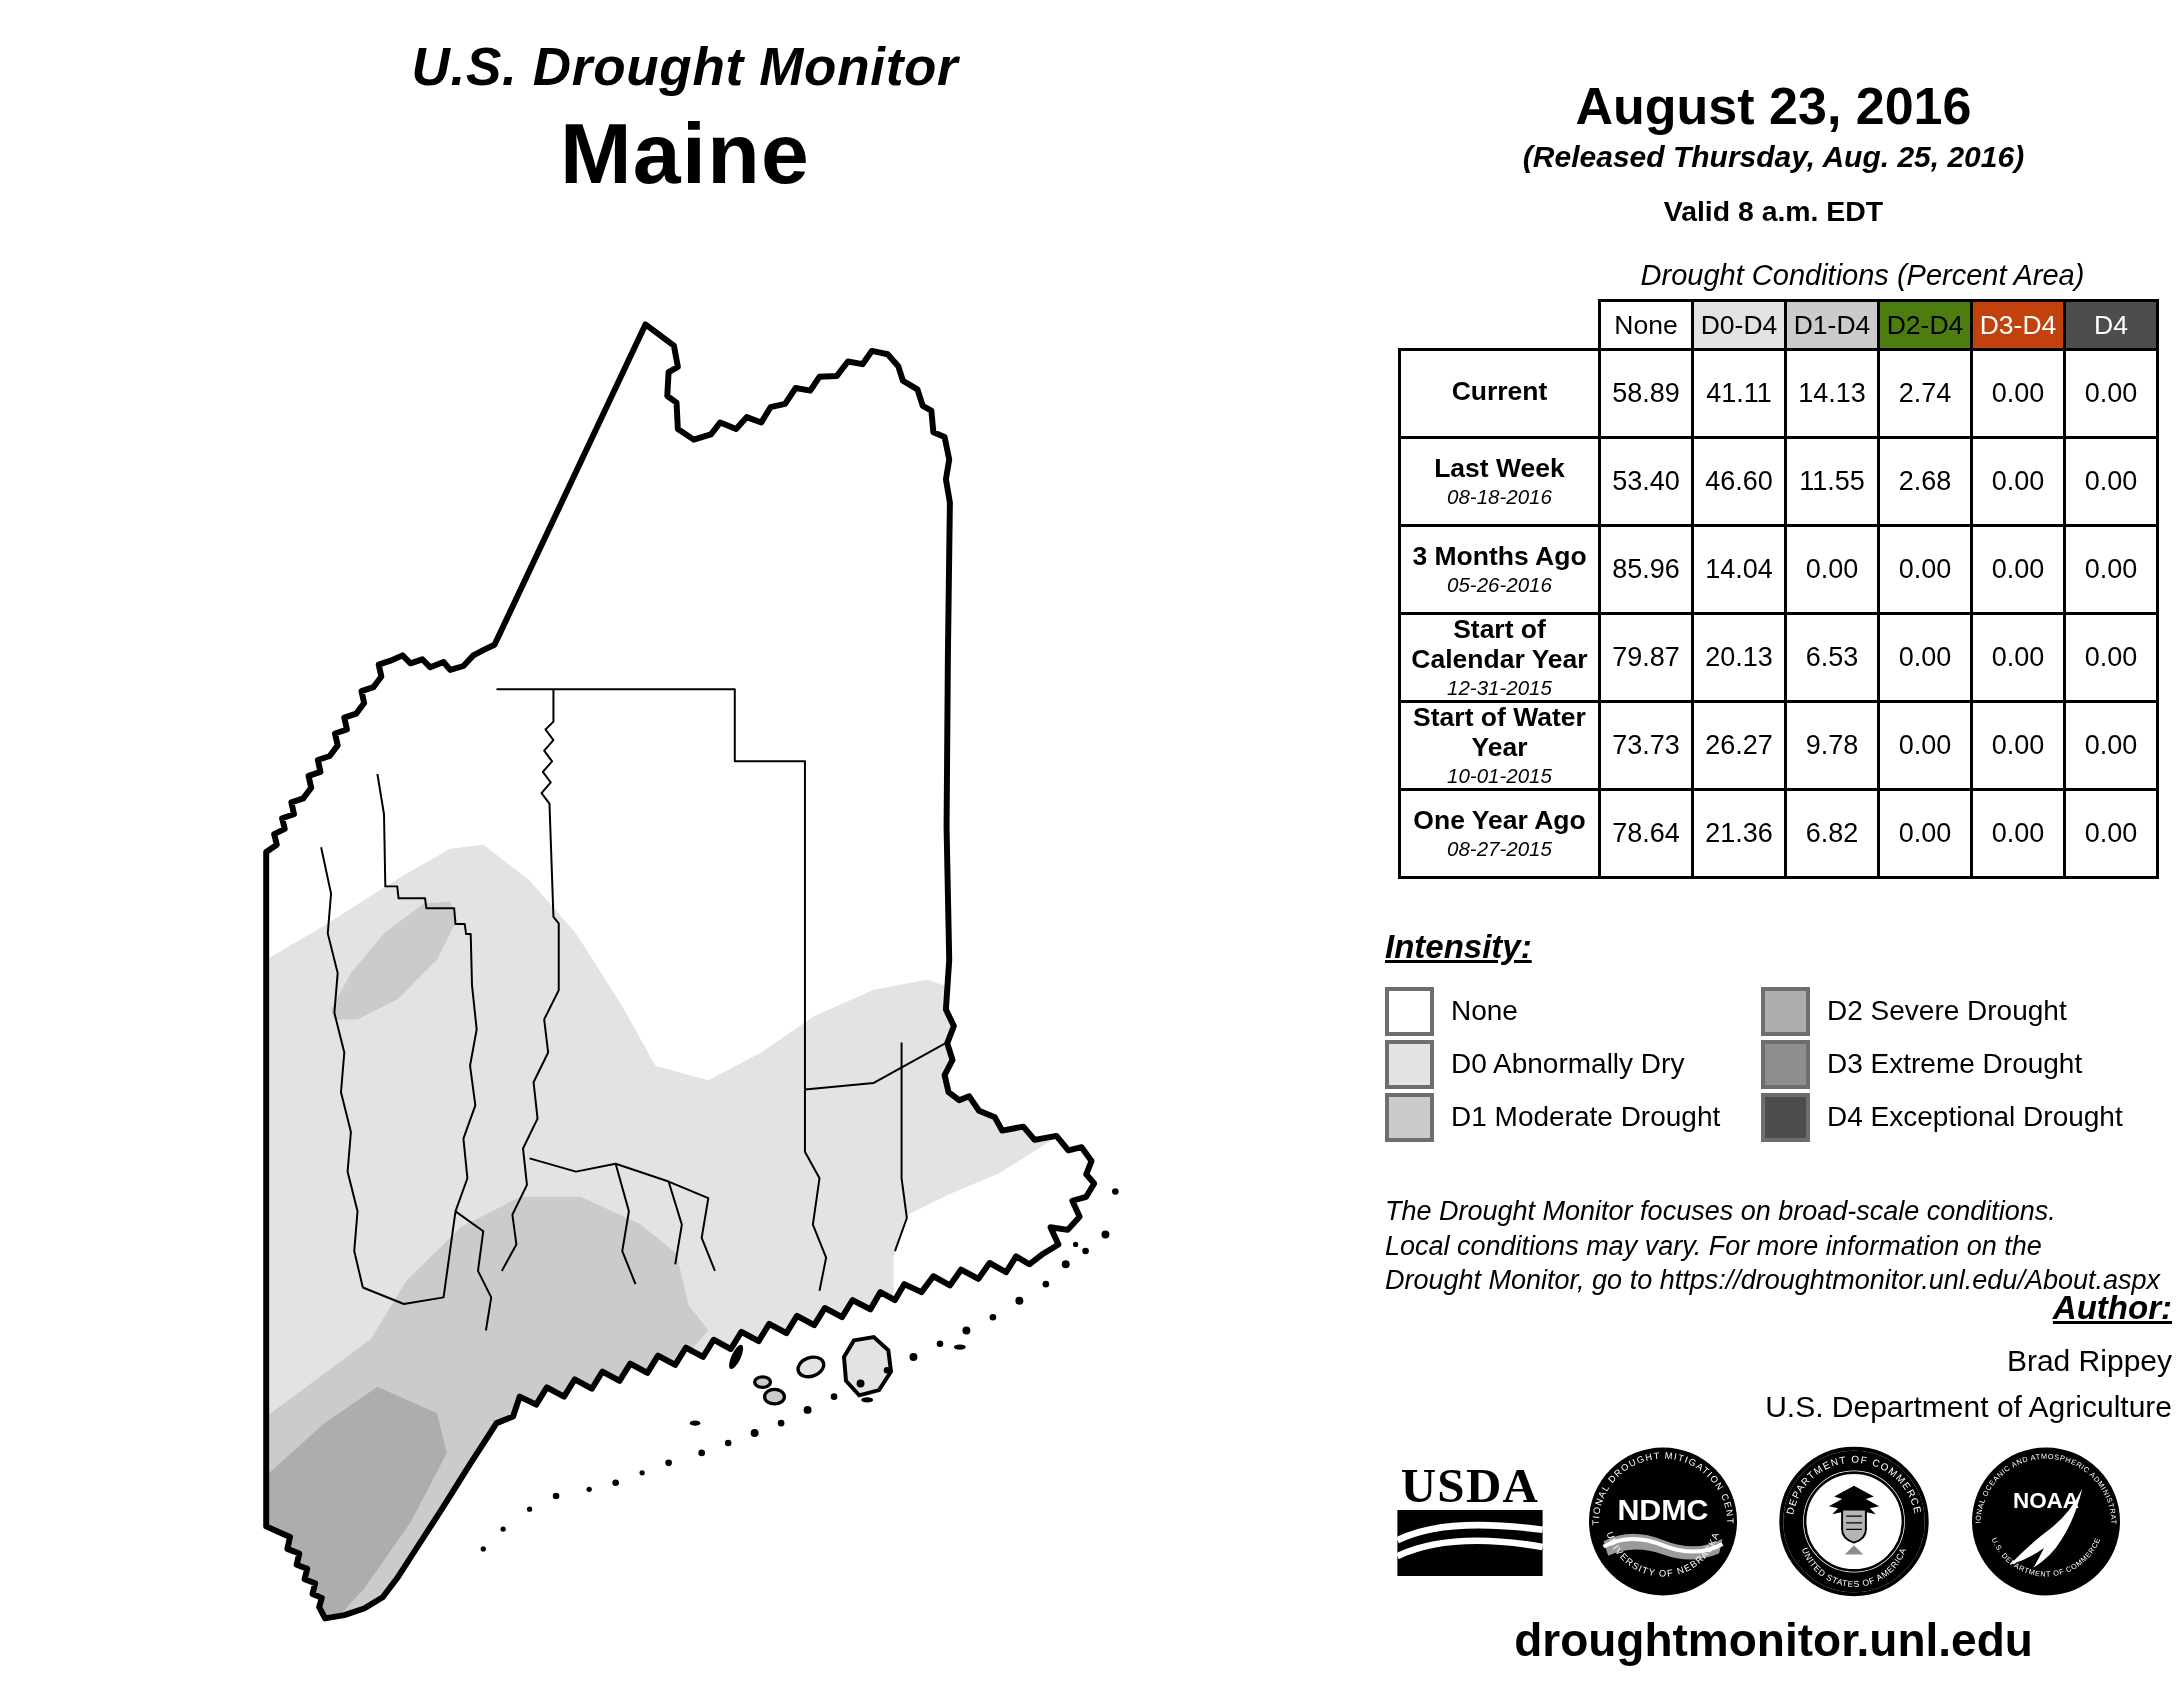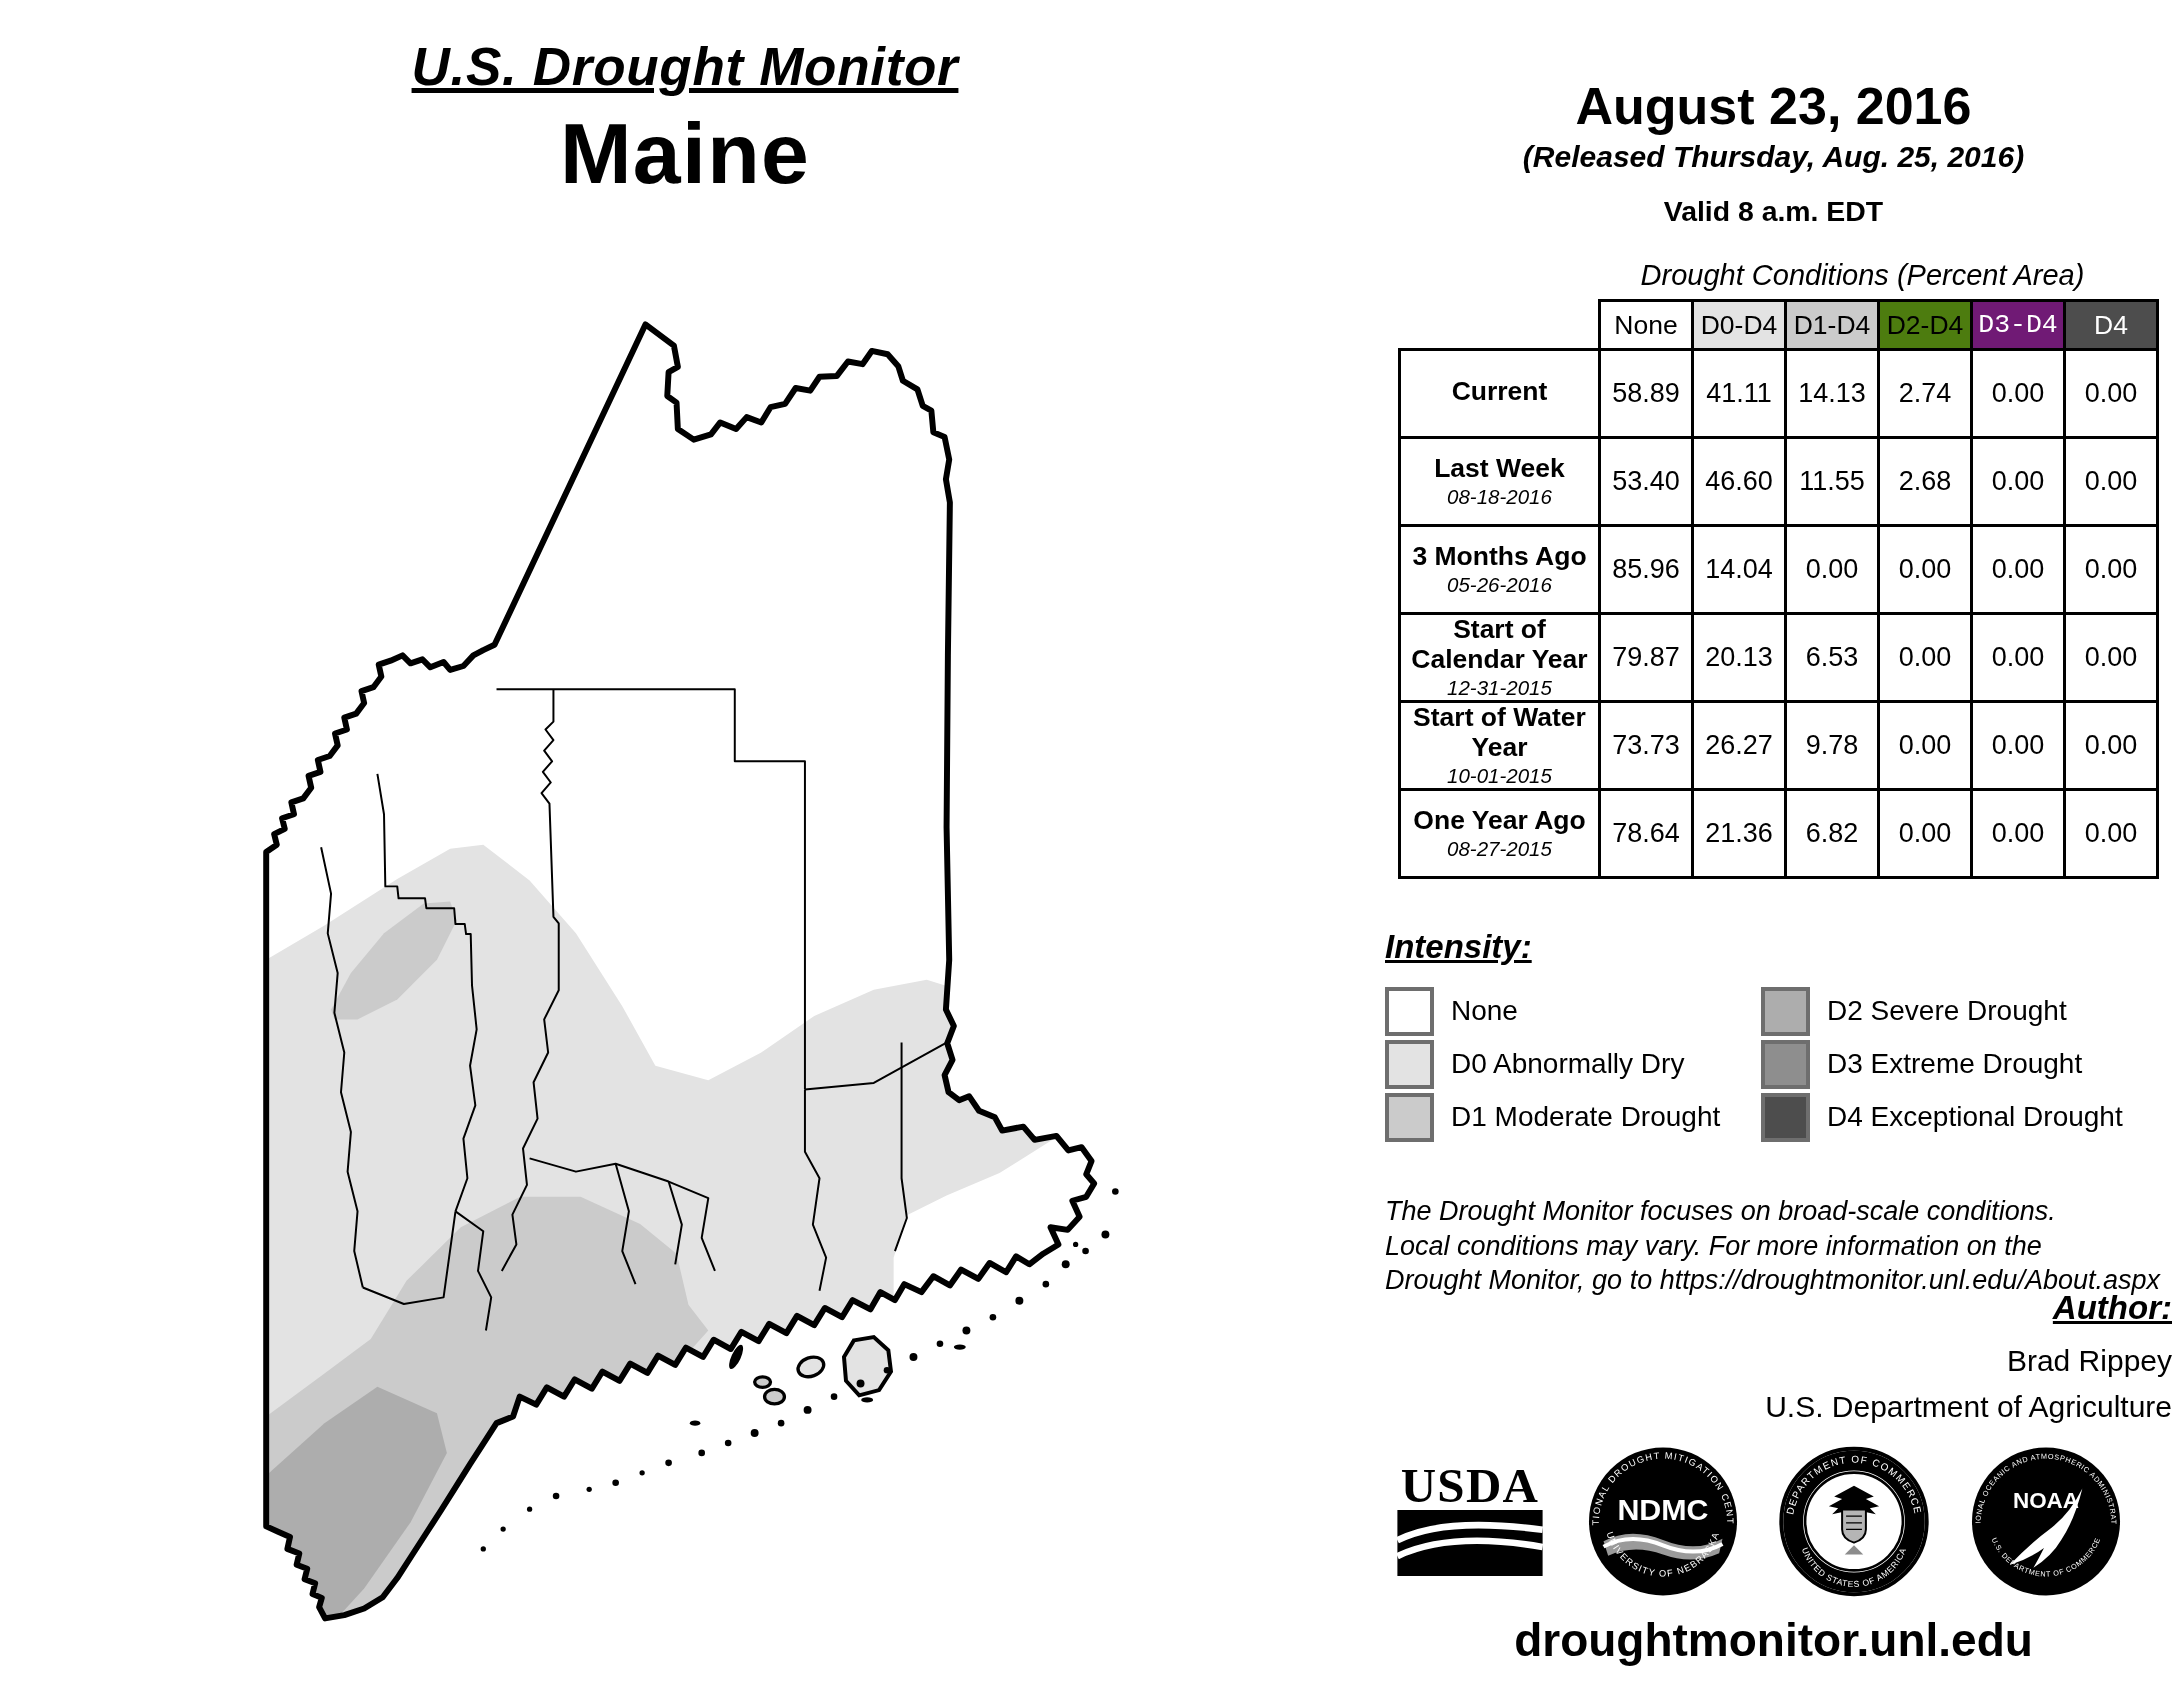--- a/index.html
+++ b/index.html
@@ -8,21 +8,21 @@
     width:2183px;height:1687px;
     background:#ffffff;
     font-family:"Liberation Sans", sans-serif;
     color:#000;
     overflow:hidden;
   }
   .abs{position:absolute;}
 
   
   .left-header{left:245px;top:36px;width:880px;text-align:center;}
-  .usdm-title{font-size:53px;font-weight:bold;font-style:italic;letter-spacing:0.7px;text-decoration:underline;}
+  .usdm-title{font-size:53px;font-weight:bold;font-style:italic;letter-spacing:0.7px;}
   .state-name{font-size:86px;font-weight:bold;margin-top:6.6px;letter-spacing:1.3px;}
 
   
   .date-title{left:1383px;top:76px;width:781px;text-align:center;font-size:52px;font-weight:bold;}
   .released{left:1383px;top:140px;width:781px;text-align:center;font-size:30px;font-weight:bold;font-style:italic;}
   .valid{left:1383px;top:195px;width:781px;text-align:center;font-size:28.4px;font-weight:bold;}
   .table-title{left:1588px;top:259px;width:549px;text-align:center;font-size:29px;font-style:italic;}
 
   
   .cond-table{left:1398px;top:299px;border-collapse:collapse;}
@@ -158,21 +158,21 @@
 <div class="abs table-title">Drought Conditions (Percent Area)</div>
 
 <table class="abs cond-table">
   <tbody>
       <tr>
     <td class="corner"></td>
     <td class="hdr" style="background-color: rgb(255, 255, 255);">None</td>
     <td class="hdr" style="background-color: rgb(227, 227, 227);">D0-D4</td>
     <td class="hdr" style="background-color: rgb(203, 203, 203);">D1-D4</td>
     <td class="hdr" style="background-color: #4d7c0f;">D2-D4</td>
-    <td class="hdr wtxt" style="background-color: #701a75; font-family: Liberation Mono, monospace;">D3-D4</td>
+    <td class="hdr wtxt" style="background-color: #c2410c;">D3-D4</td>
     <td class="hdr wtxt" style="background-color: rgb(77, 77, 77);">D4</td>
   </tr>
   <tr class="datarow">
     <td class="lbl">
           <div>Current</div>
           <div class="rowdate"></div>
         </td>
     <td class="val">58.89</td>
     <td class="val">41.11</td>
     <td class="val">14.13</td>

